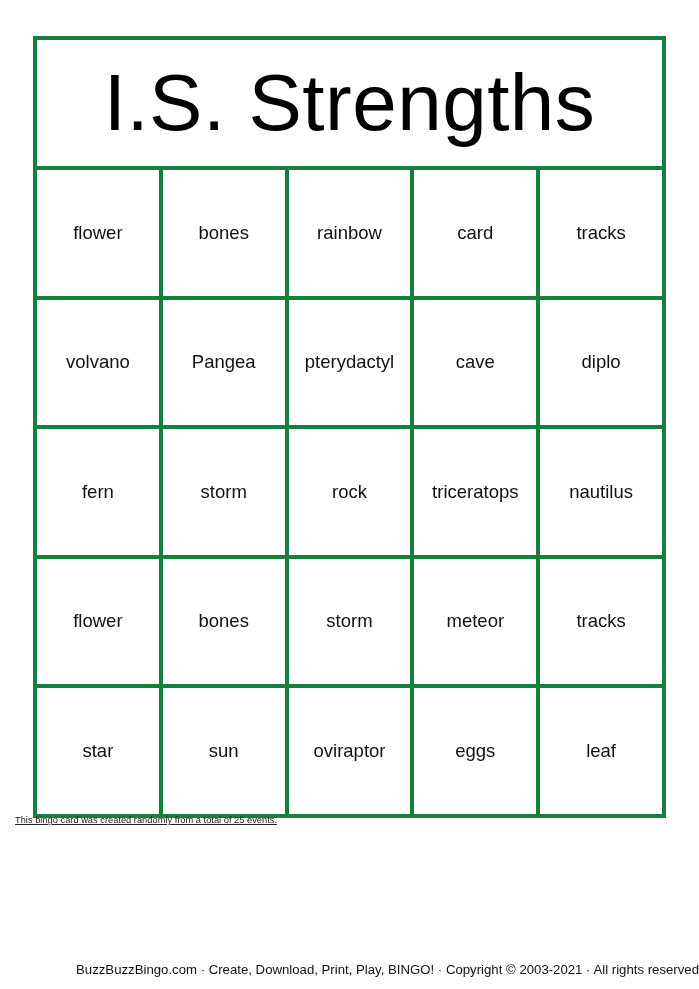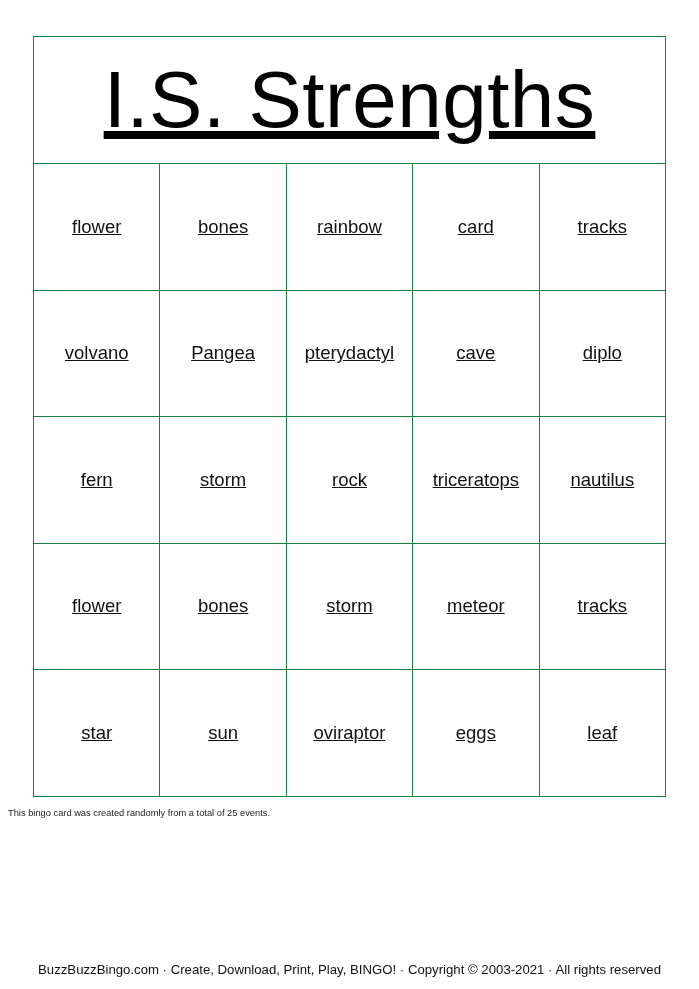--- a/index.html
+++ b/index.html
@@ -18,54 +18,53 @@
     .card {
       position: absolute;
       left: 33px;
       top: 36px;
       width: 633px;
       height: 760px;
       border-collapse: collapse;
       table-layout: fixed;
     }
     .card td {
-      border: 1px solid #15803d;
+      border: 4px solid #15803d;
       text-align: center;
       vertical-align: middle;
       padding: 0;
       font-size: 18.5px;
       color: #111;
-      text-decoration: underline;
     }
     .card .title-cell {
       height: 126px;
       font-size: 80px;
       letter-spacing: 0.5px;
       color: #000;
       line-height: 1;
     }
     .card tr.row td {
       height: 125.5px;
     }
     .info {
       position: absolute;
       left: 8px;
       top: 807px;
       width: 684px;
       font-size: 9.3px;
       line-height: 13.3px;
       color: #222;
     }
-    .info p { margin: 0; }
+    .info p { margin: 7px; text-decoration: underline; }
     .footer {
       position: absolute;
       left: 0;
       top: 962px;
       width: 699px;
-      text-align: center;
+      text-align: right;
       font-size: 13.2px;
       color: #111;
     }
   </style>
 </head>
 <body>
 
 <table class="card">
   <tbody>
       <tr>

